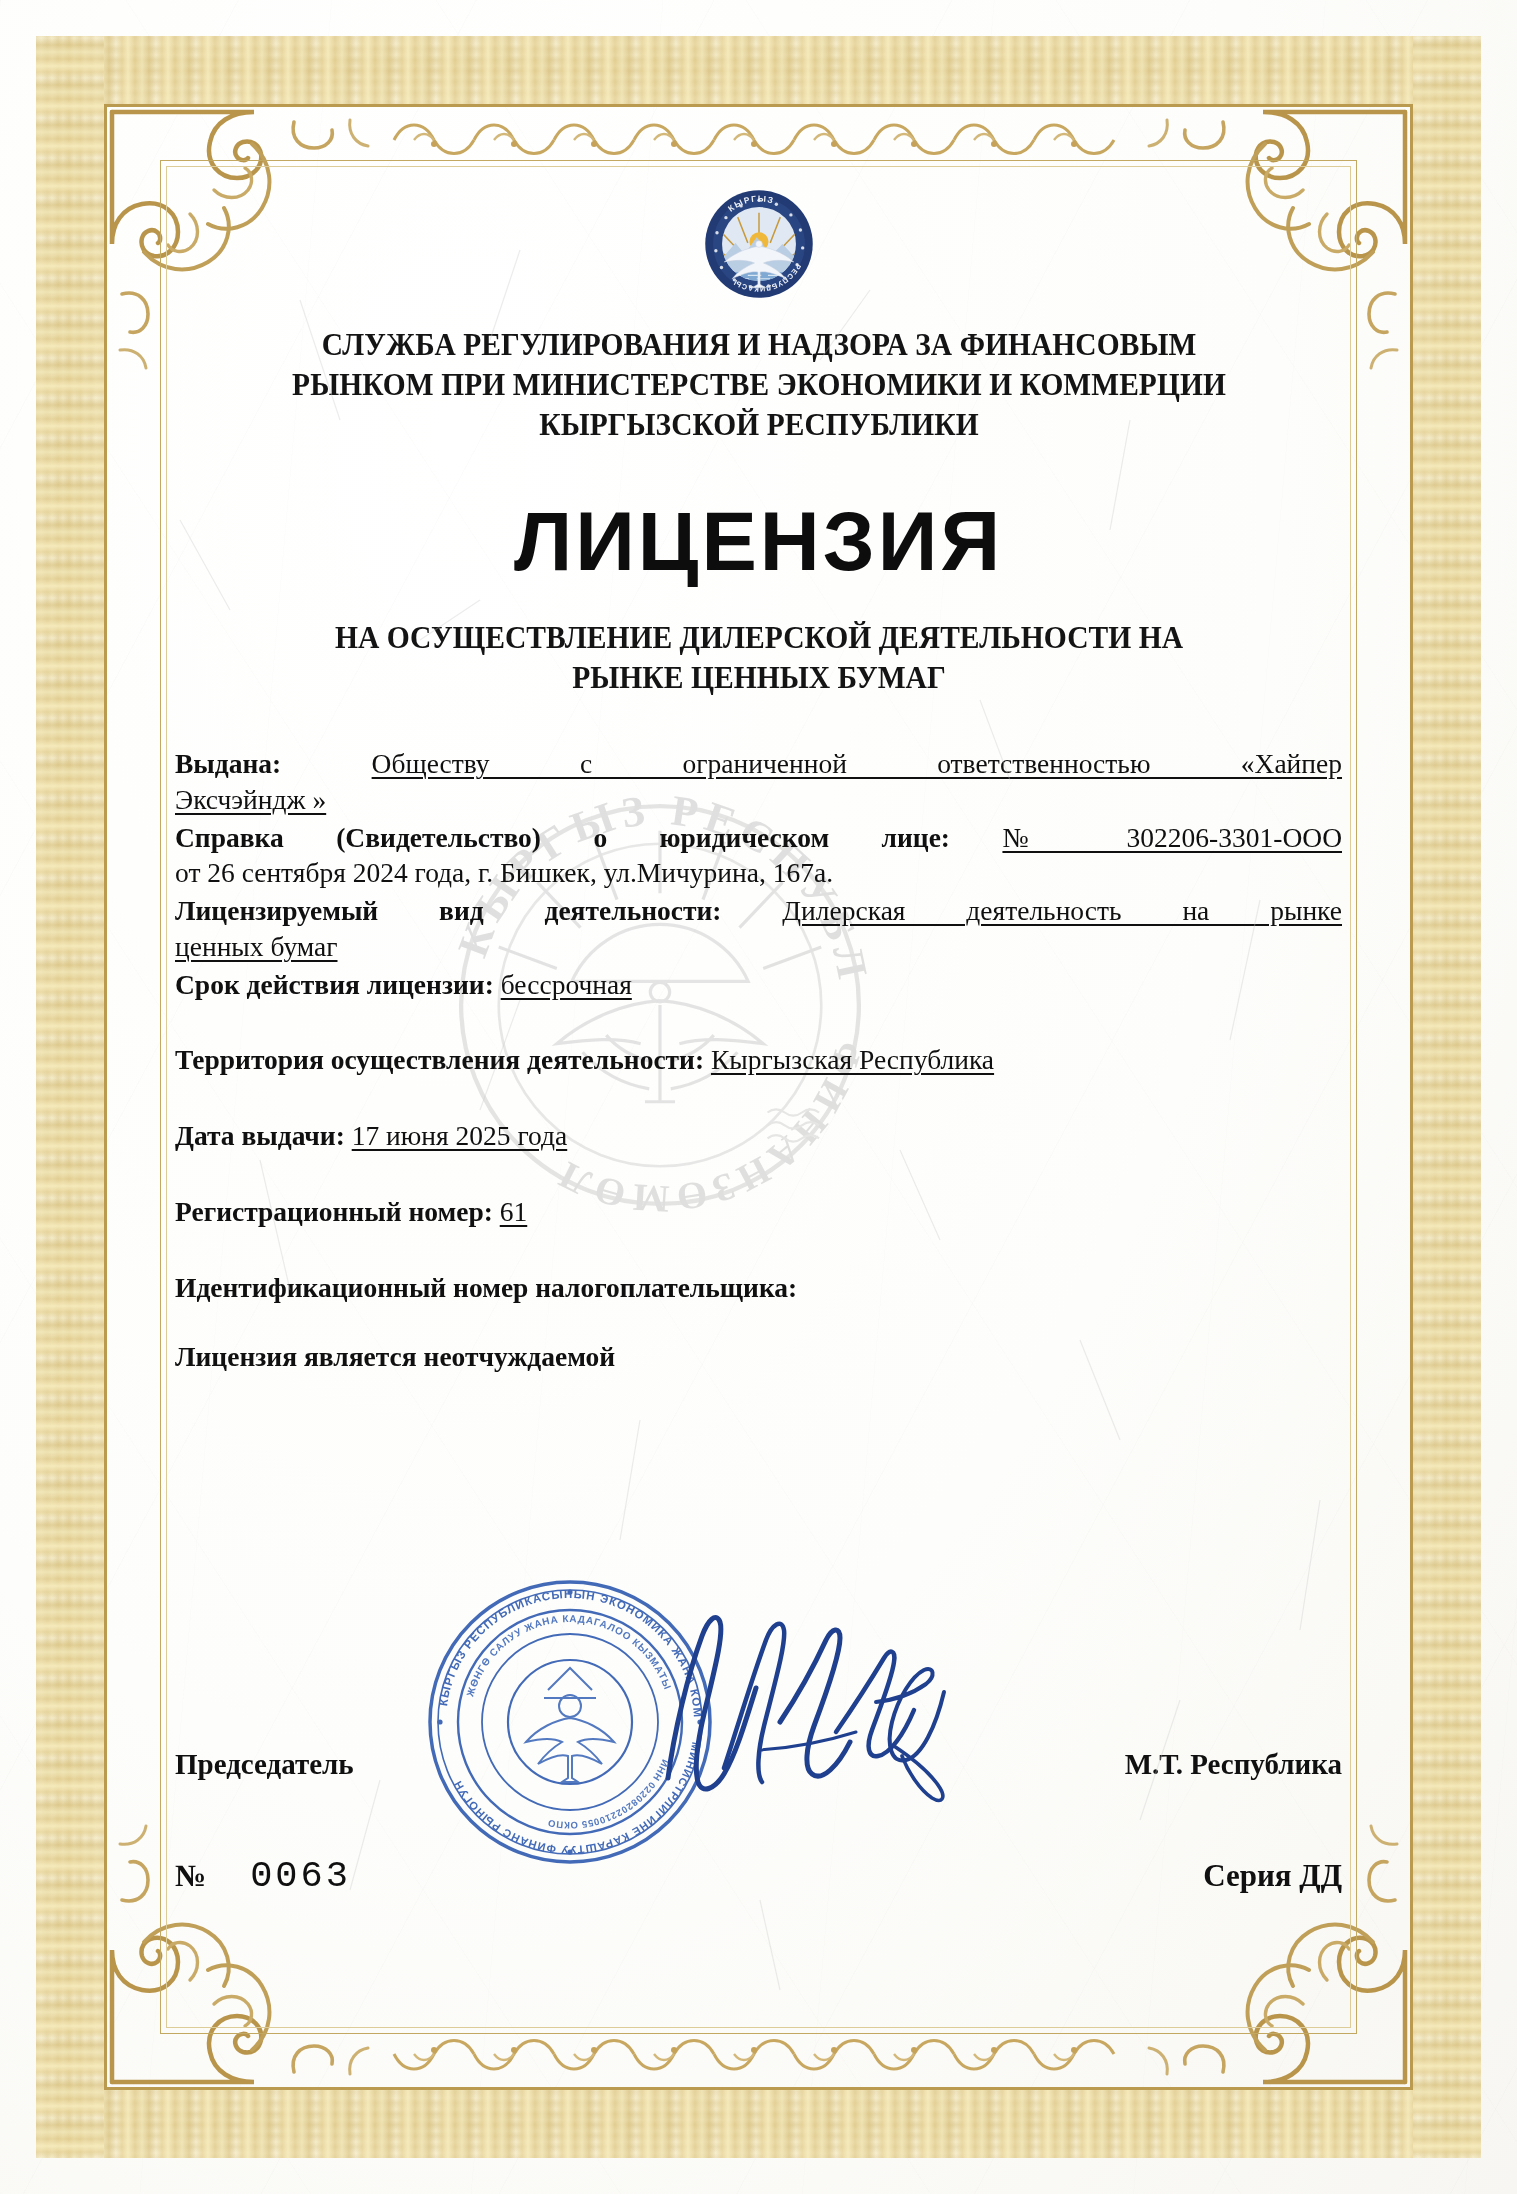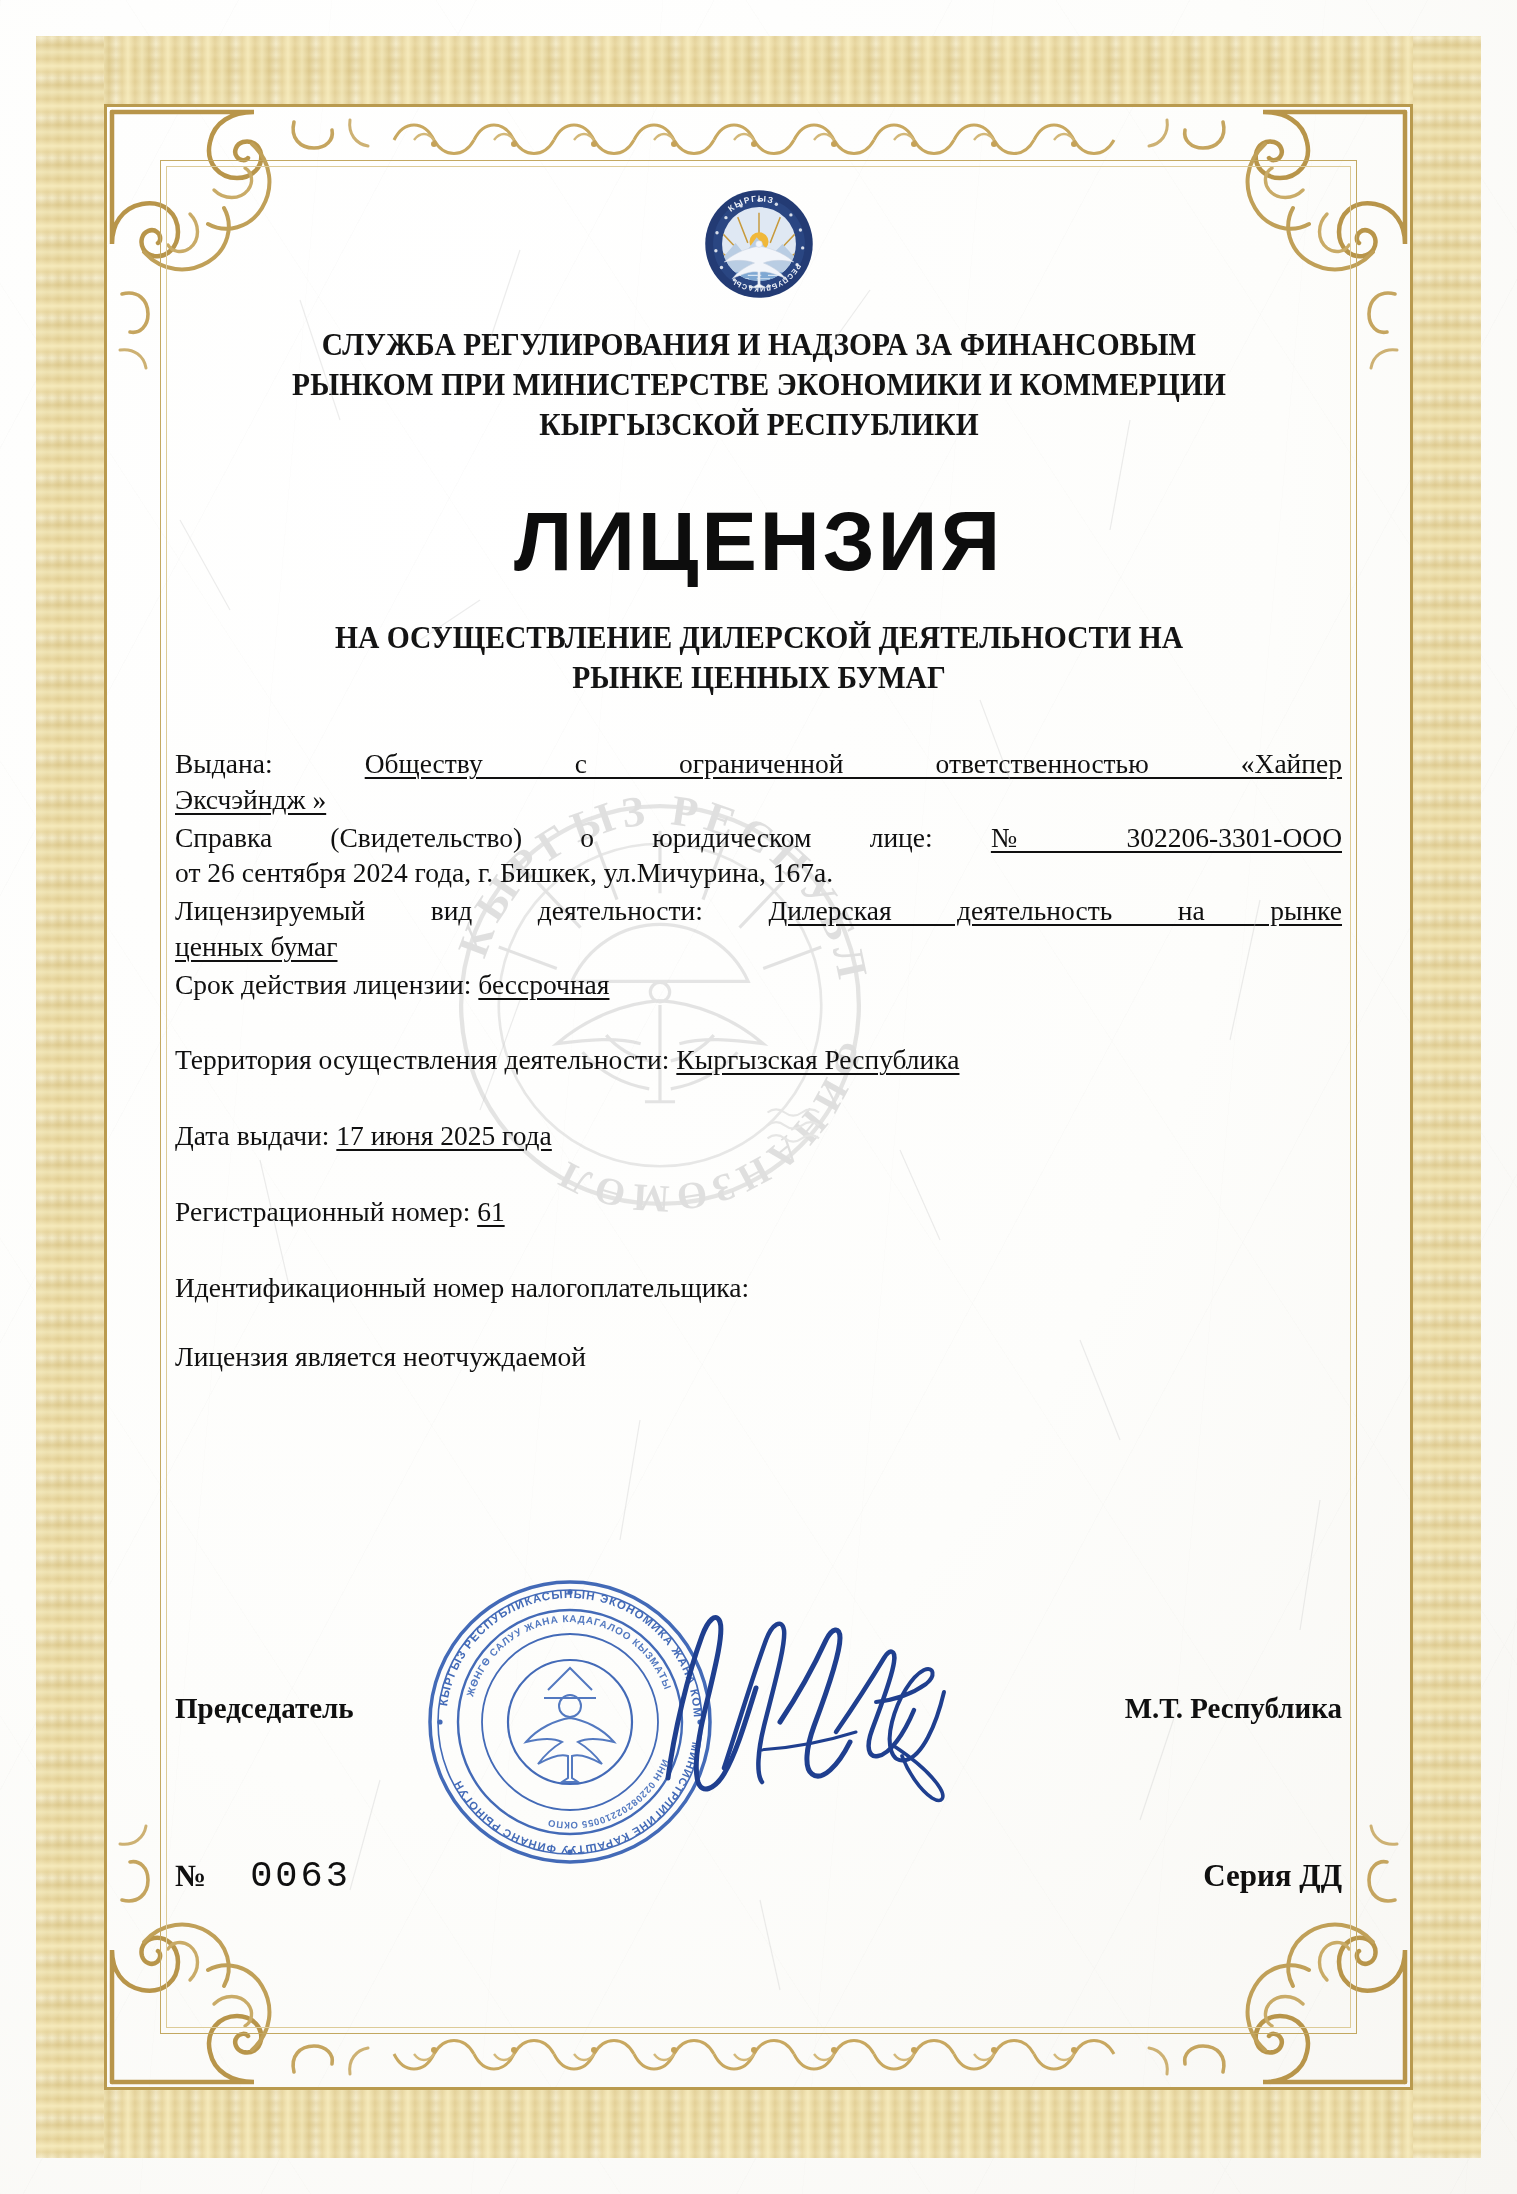--- a/index.html
+++ b/index.html
@@ -147,21 +147,21 @@
 
   
   #fields{
     margin:48px 0 0 0;
     font-family:"Liberation Serif", serif;
     font-size:27.5px;
     color:#101010;
     line-height:1.30;
   }
   .fld{margin:0 0 2px 0;}
-  .lbl{font-weight:400;}
+  .lbl{font-weight:700;}
   .val{
     text-decoration:underline;
     text-underline-offset:4px;
     text-decoration-thickness:1.6px;
     font-weight:400;
   }
   
   #f-issued{
     text-align:justify;
     text-align-last:justify;
@@ -210,21 +210,21 @@
     left:640px;top:1582px;
     width:340px;height:240px;
     z-index:8;
     pointer-events:none;
   }
 
   
   #sig-row{
     position:absolute;
     left:175px;right:175px;
-    top:1692px;
+    top:1748px;
     display:flex;justify-content:space-between;align-items:baseline;
     font-family:"Liberation Serif", serif;
     font-weight:700;font-size:29px;color:#101010;
     z-index:9;
   }
   #bottom-row{
     position:absolute;
     left:175px;right:175px;
     top:1855px;
     display:flex;justify-content:space-between;align-items:baseline;

